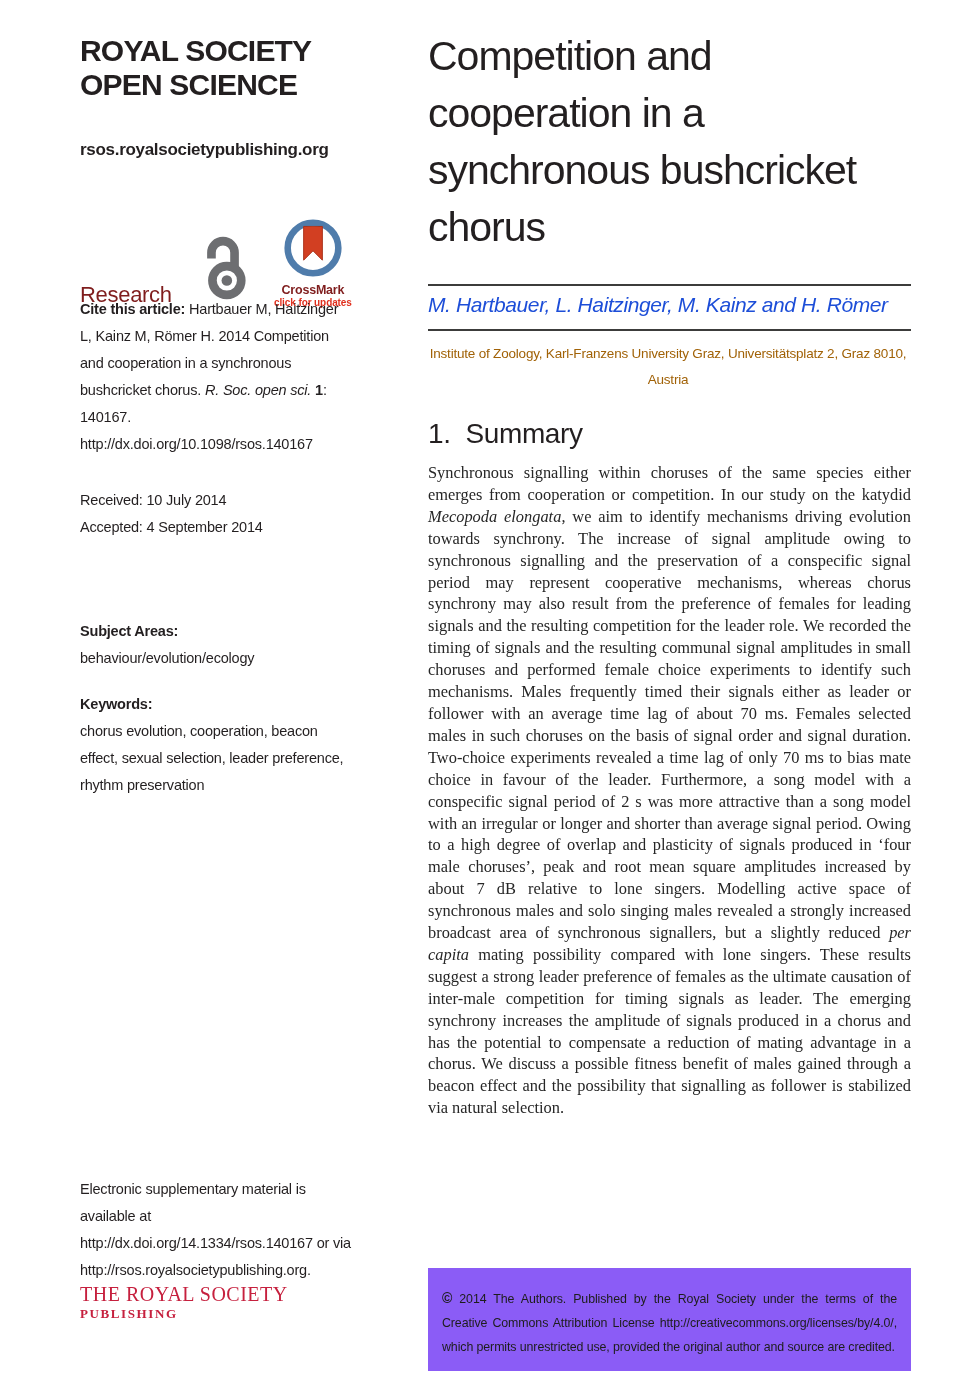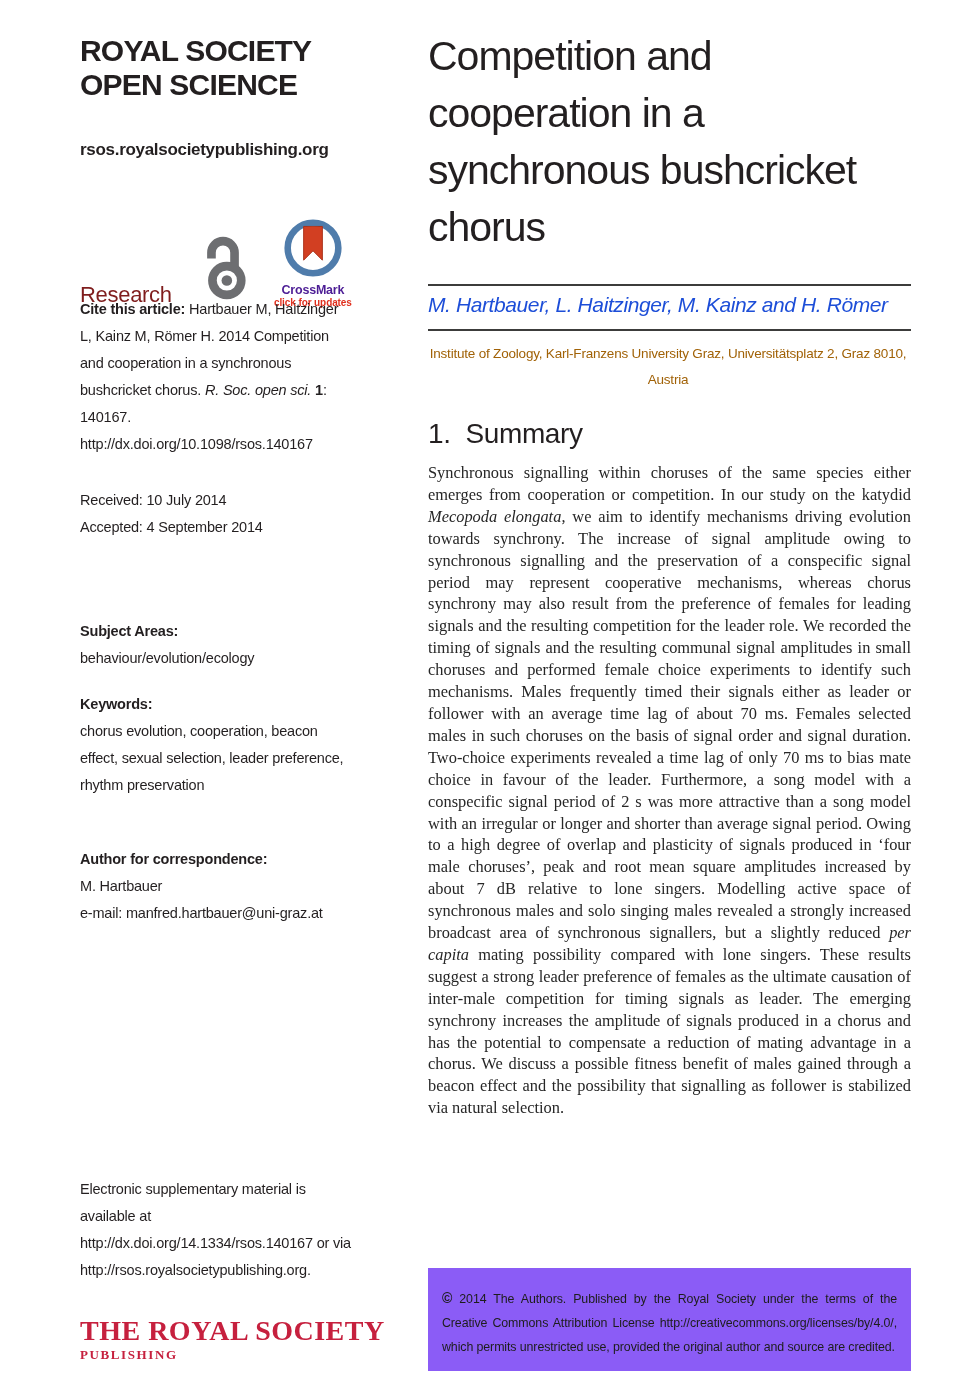--- a/index.html
+++ b/index.html
@@ -8,32 +8,32 @@
     font-family:"Liberation Sans",sans-serif;color:#1d1d1b;overflow:hidden;
   }
   
   .left{position:absolute;left:80px;width:272px;}
   .brand{top:34px;font-weight:700;font-size:30px;line-height:34px;letter-spacing:-0.8px;color:#231f20;}
   .siteurl{top:140px;font-weight:700;font-size:17px;letter-spacing:-0.3px;color:#231f20;}
   .research-row{top:218px;display:flex;align-items:flex-end;gap:26px;}
   .research-label{font-size:22px;letter-spacing:-0.3px;margin-bottom:0;color:#7f1d1d;}
   .oa-icon{margin-bottom:4px;}
   .crossmark{display:flex;flex-direction:column;align-items:center;width:80px;}
-  .crossmark .cm-title{font-size:12.5px;font-weight:700;color:#4c1d95;margin-top:1px;letter-spacing:-0.2px;}
+  .crossmark .cm-title{font-size:12.5px;font-weight:700;color:#7f1d1d;margin-top:1px;letter-spacing:-0.2px;}
   .crossmark .cm-sub{font-size:10px;font-weight:700;color:#e0301e;letter-spacing:-0.1px;}
   .smalltext{font-size:14.5px;line-height:27px;letter-spacing:-0.2px;color:#231f20;}
   .cite{top:296px;}
   .dates{top:487px;}
   .subject{top:618px;}
   .keywords{top:691px;}
   .correspond{top:846px;}
   .supp{top:1176px;}
   .blk-label{font-weight:700;}
   .publisher{top:1283px;width:300px;color:#c6203e;font-family:"Liberation Serif",serif;}
-  .publisher .pub-name{font-weight:700;font-size:28px;letter-spacing:0.5px;white-space:nowrap;margin-top:32px;}
+  .publisher .pub-name{font-weight:400;font-size:20px;letter-spacing:0.5px;white-space:nowrap;}
   .publisher .pub-sub{font-weight:700;font-size:13px;letter-spacing:1.6px;margin-top:0px;}
   
   .right{position:absolute;left:428px;width:483px;}
   .title{top:28px;font-size:41px;line-height:57px;letter-spacing:-1px;color:#231f20;}
   .rule{height:0;border-top:2px solid #3c3c3b;}
   .rule1{top:284px;}
   .rule2{top:329px;}
   .authors{top:293px;font-size:21px;letter-spacing:-0.4px;color:#1d4ed8;white-space:nowrap;font-style:italic;}
   .affil{top:341px;font-size:13.5px;line-height:26px;letter-spacing:-0.2px;color:#a16207;width:480px;text-align:center;}
   .section-head{top:418px;display:flex;gap:15px;font-size:28px;letter-spacing:-0.4px;color:#231f20;}
@@ -91,25 +91,20 @@
   <div class="abs left smalltext subject">
     <div class="blk-label">Subject Areas:</div>
     <div>behaviour/evolution/ecology</div>
   </div>
 
   <div class="abs left smalltext keywords">
     <div class="blk-label">Keywords:</div>
     <div>chorus evolution, cooperation, beacon effect, sexual selection, leader preference, rhythm preservation</div>
   </div>
 
-  <div class="abs left smalltext correspond">
-    <div class="blk-label">Author for correspondence:</div>
-    <div>M. Hartbauer</div>
-    <div>e-mail: manfred.hartbauer@uni-graz.at</div>
-  </div>
 
   <div class="abs left smalltext supp">Electronic supplementary material is available at http://dx.doi.org/14.1334/rsos.140167 or via http://rsos.royalsocietypublishing.org.</div>
 
   <div class="abs publisher left">
     <div class="pub-name">THE ROYAL SOCIETY</div>
     <div class="pub-sub">PUBLISHING</div>
   </div>
 
   <div class="abs right title">
     <div>Competition and</div>

